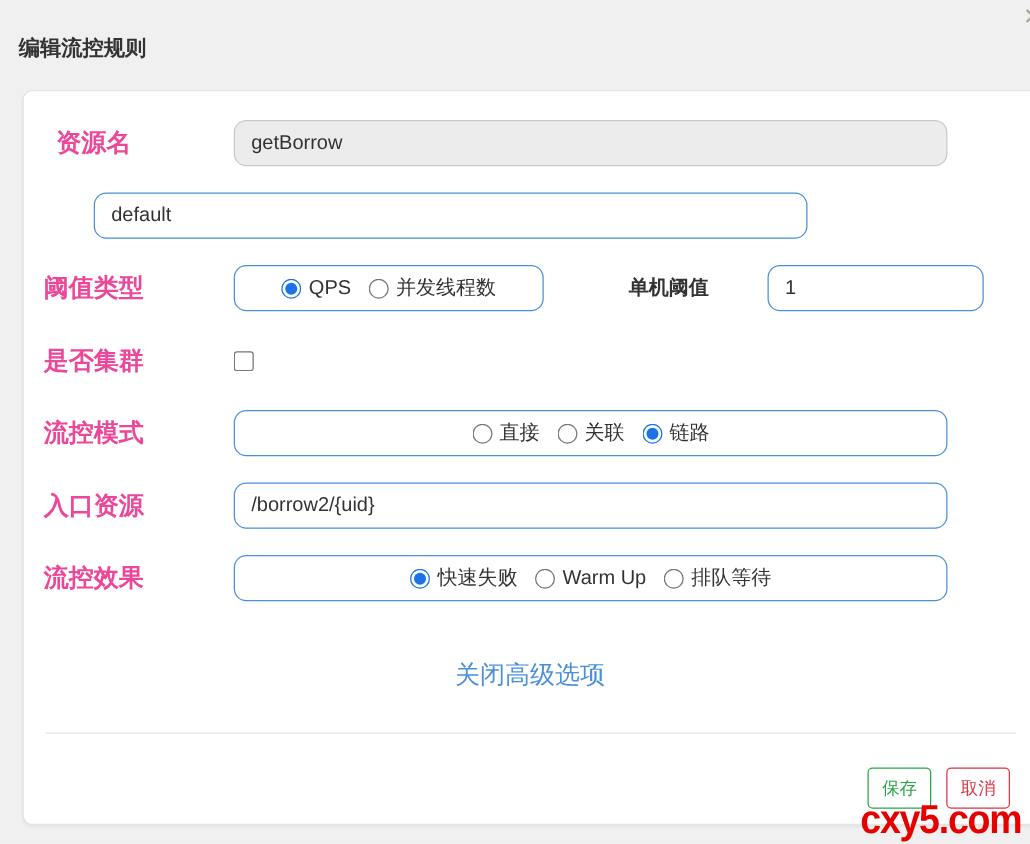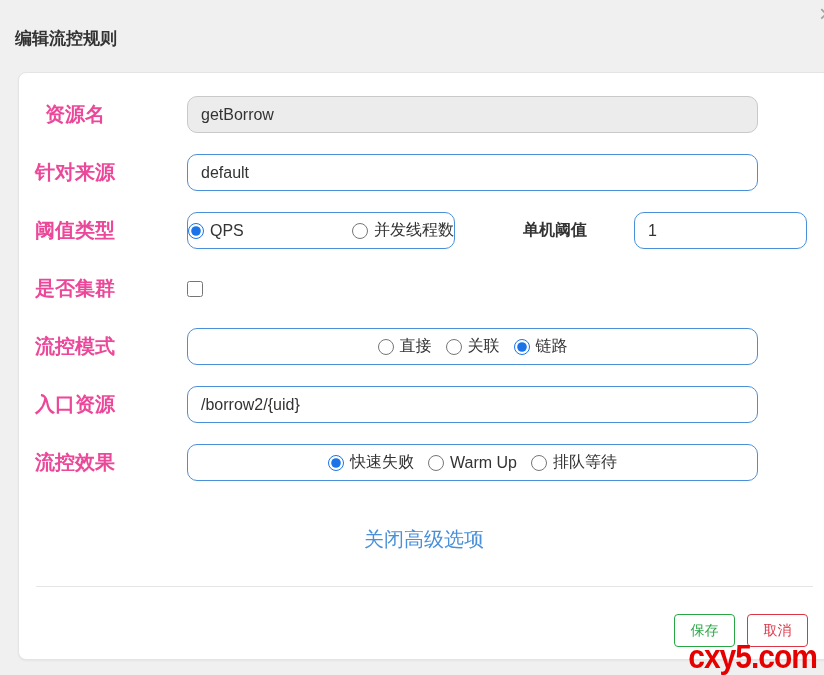--- a/index.html
+++ b/index.html
@@ -77,21 +77,21 @@
   .radio-box {
     height: 37px;
     border: 1px solid #4a90d9;
     border-radius: 10px;
     display: flex;
     align-items: center;
     justify-content: center;
     gap: 14px;
     background: #fff;
   }
-  .radio-box.grade-box { width: 268px; flex-shrink: 0; justify-content: space-between; }
+  .radio-box.grade-box { width: 248px; flex-shrink: 0; }
   .radio-box.full { width: 597px; }
   .radio-option {
     display: flex;
     align-items: center;
     gap: 6px;
     font-size: 16px;
     color: #333;
     cursor: pointer;
   }
   .radio-option input[type="radio"] {
@@ -137,21 +137,21 @@
   }
   .footer {
     margin-top: 27px;
     width: 830px;
     display: flex;
     justify-content: flex-end;
     gap: 12px;
     padding-right: 41px;
   }
   .btn {
-    width: 61px;
+    width: 51px;
     height: 33px;
     border-radius: 4px;
     background: #fff;
     font-size: 14px;
     cursor: pointer;
     font-family: "Liberation Sans", "DejaVu Sans", sans-serif;
   }
   .btn-save { color: #28a745; border: 1px solid #28a745; }
   .btn-cancel { color: #dc3545; border: 1px solid #dc3545; }
   .watermark {
@@ -176,21 +176,20 @@
   <div class="form">
 
     <div class="form-row">
       <div class="form-label">资源名</div>
       <div class="form-control-area">
         <input class="text-input" type="text" disabled="" value="getBorrow" style="">
       </div>
     </div>
 
     <div class="form-row">
-      <div class="form-label">针对来源</div>
       <div class="form-control-area">
         <input class="text-input" type="text" value="default" style="">
       </div>
     </div>
 
     <div class="form-row">
       <div class="form-label">阈值类型</div>
       <div class="form-control-area">
         <div class="radio-box grade-box">
           <label class="radio-option">

